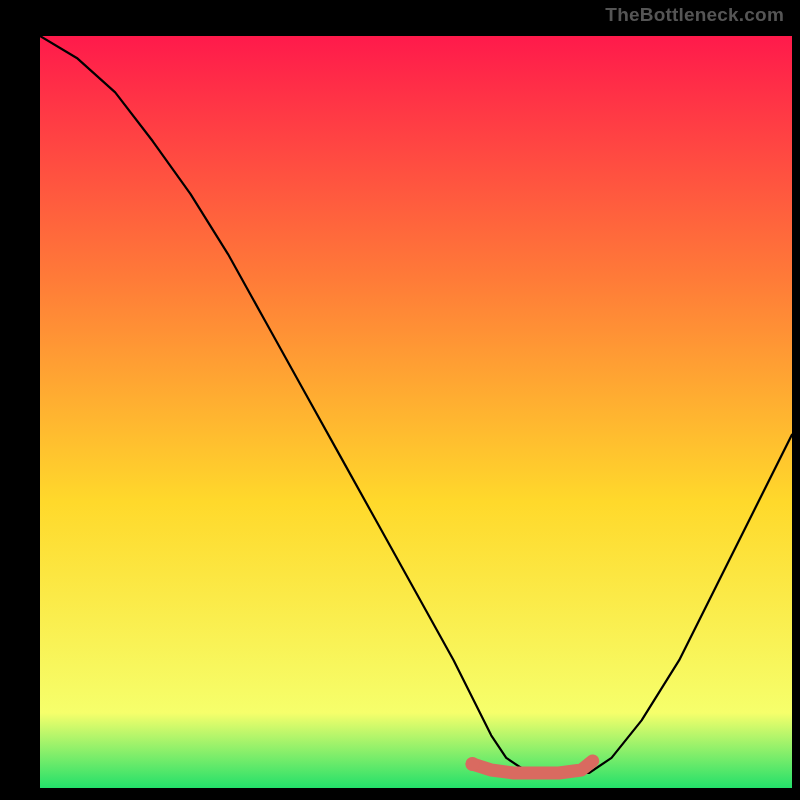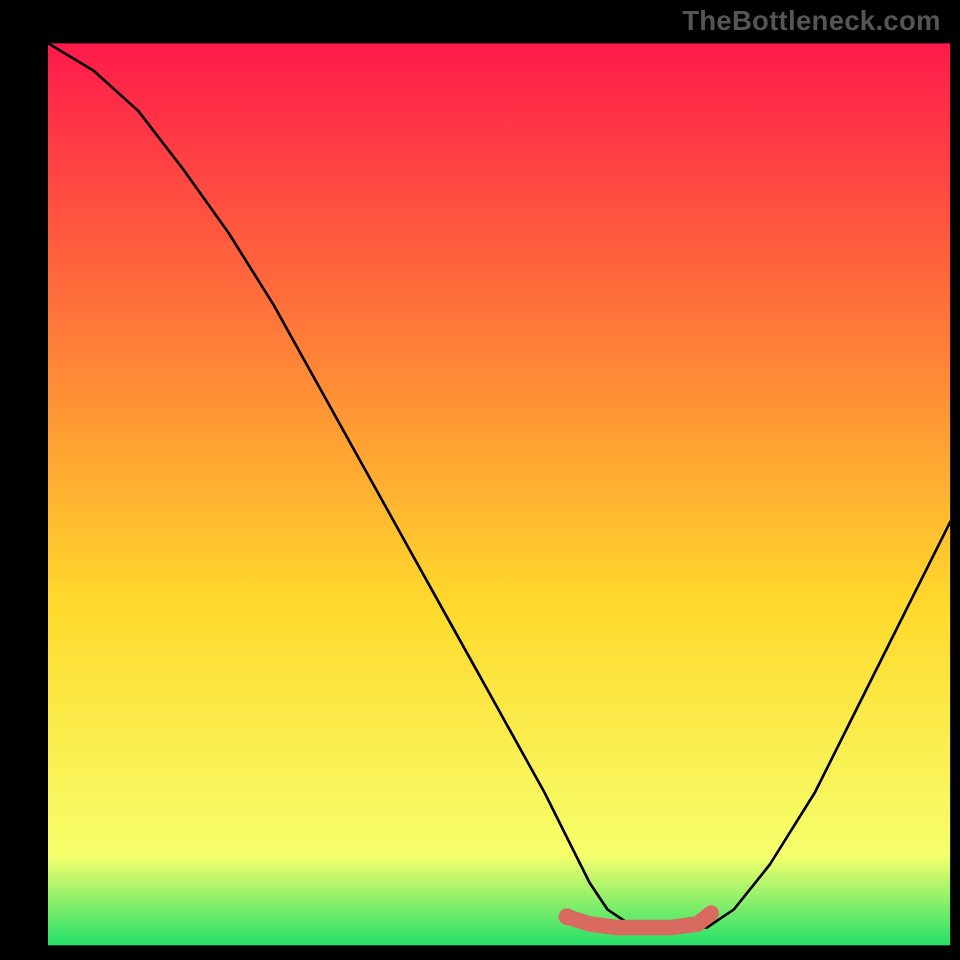--- a/index.html
+++ b/index.html
@@ -15,21 +15,21 @@
     position: relative;
     width: 800px;
     height: 800px;
     background: #000;
   }
   .attribution {
     position: absolute;
     top: 4px;
     right: 16px;
     color: #555;
-    font-size: 23px;
+    font-size: 19px;
     font-weight: bold;
     letter-spacing: 0.2px;
     user-select: none;
   }
   .plot {
     position: absolute;
     left: 40px;
     top: 36px;
     width: 752px;
     height: 752px;

